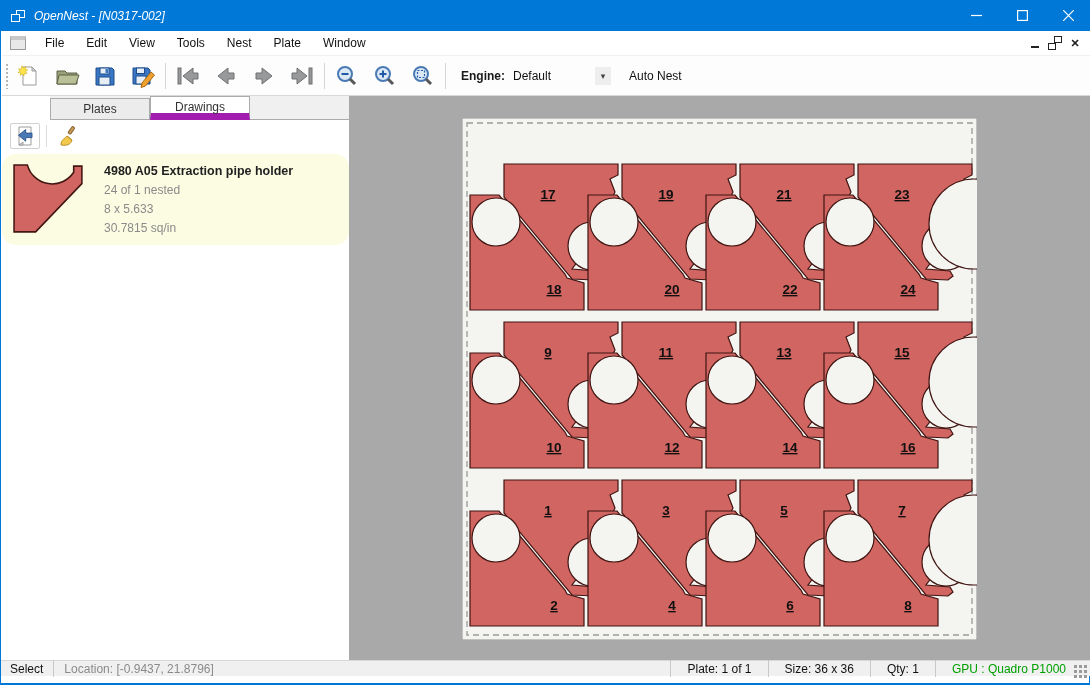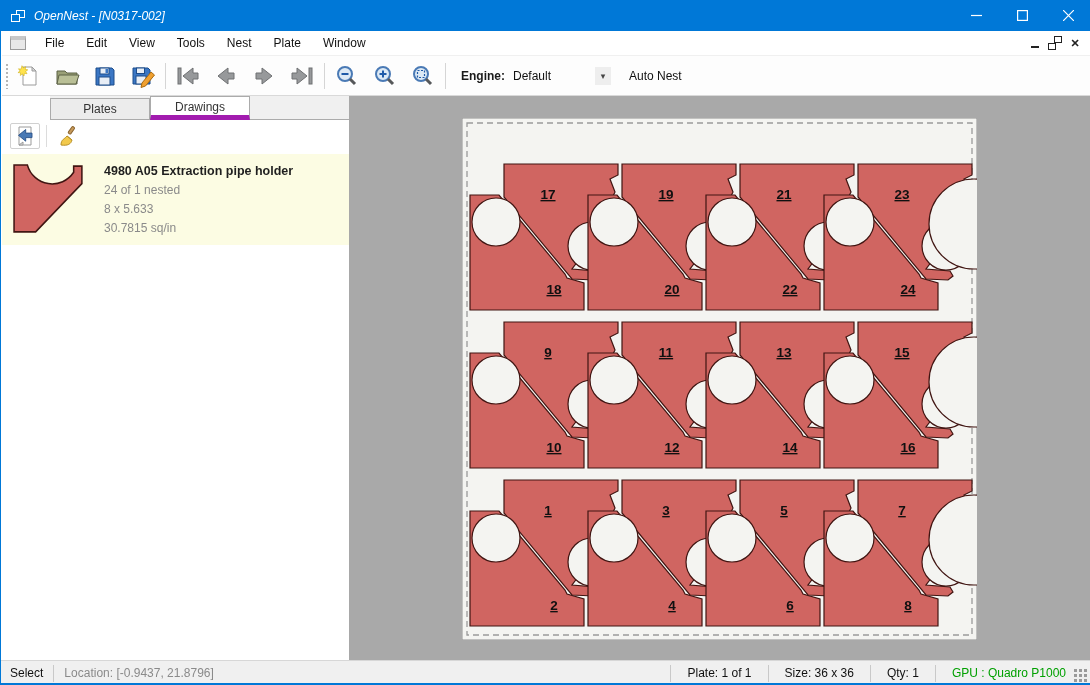--- a/index.html
+++ b/index.html
@@ -37,37 +37,37 @@
   .tb-sep { width:1px; height:26px; background:#d5d5d5; margin:0 3px; }
   #engine-label { font-weight:bold; margin:0 8px 0 12px; }
   #engine-value { width:82px; color:#111; }
   #engine-drop { width:16px; height:18px; background:#eee; display:flex; align-items:center; justify-content:center; font-size:9px; color:#444; margin-right:10px; }
   #auto-nest { padding:4px 8px; color:#111; }
 
   
   #left-panel { position:absolute; left:1px; top:96px; width:348px; height:564px; background:#fff; border-right:1px solid #a8a8a8; }
   #tabstrip { height:24px; background:#f0f0f0; display:flex; align-items:flex-end; border-bottom:1px solid #ababab;margin-left:48px; }
   .tab { height:21px; padding:3px 14px; border:1px solid #ababab; border-bottom:none; background:#ececec; color:#333; min-width:100px; text-align:center; }
-  .tab.active { background:#fff; height:24px; margin-bottom:-1px; border-bottom:5px solid #a21caf; position:relative; z-index:2; }
+  .tab.active { background:#fff; height:24px; margin-bottom:-1px; border-bottom:7px solid #a21caf; position:relative; z-index:2; }
   #panel-tools { height:32px; display:flex; align-items:center; padding-left:8px; background:#fff; }
   .ptool { width:30px; height:26px; display:flex; align-items:center; justify-content:center; }
   .ptool.boxed { border:1px solid #d0d0d0; border-radius:2px; }
   .ptool-sep { width:1px; height:22px; background:#dcdcdc; margin:0 6px; }
-  #drawing-item { margin-top:2px; background:#fcfce3; padding:7px 8px 10px 10px; display:flex; }
+  #drawing-item { margin-top:2px; background:#fcfce3; padding:7px 8px 10px 10px; display:flex;border-radius:14px; }
   #item-thumb { width:74px; height:72px; flex:0 0 74px; margin-top:2px; }
   #item-text { margin-left:18px; }
   #item-title { font-weight:bold; font-size:12.5px; color:#1f1f1f; margin-top:3px; }
   .item-sub { color:#8a8a8a; margin-top:5px; font-size:12px; }
 
   
   #canvas { position:absolute; left:349px; top:96px; width:740px; height:564px; background:#a9a9a9; }
   #nest-svg { position:absolute; left:112px; top:22px; }
 
   
-  #statusbar { position:absolute; left:0; top:660px; width:1090px; height:25px; background:#f0f0f0; border-top:1px solid #d7d7d7; display:flex; align-items:center; font-size:12px; }
+  #statusbar { position:absolute; left:0; top:660px; width:1090px; height:16px; background:#f0f0f0; border-top:1px solid #d7d7d7; display:flex; align-items:center; font-size:12px; }
   #status-mode { margin-left:9px; color:#111; }
   .st-sep { width:1px; height:17px; background:#c9c9c9; margin:0 10px; }
   #status-location { color:#8a8a8a; }
   #status-right { margin-left:auto; display:flex; align-items:center; }
   #status-right .st-item { color:#111; padding:0 6px; }
   #status-right .st-item.gpu { color:#00a000; }
   #resize-grip { width:14px; height:14px; margin:6px 3px 0 2px;
     background-image:radial-gradient(#9a9a9a 40%, transparent 41%); background-size:5px 5px; background-position:bottom right; }
   #bottom-border { position:absolute; left:0; top:683px; width:1090px; height:2px; background:#0078d7; }
 </style>

